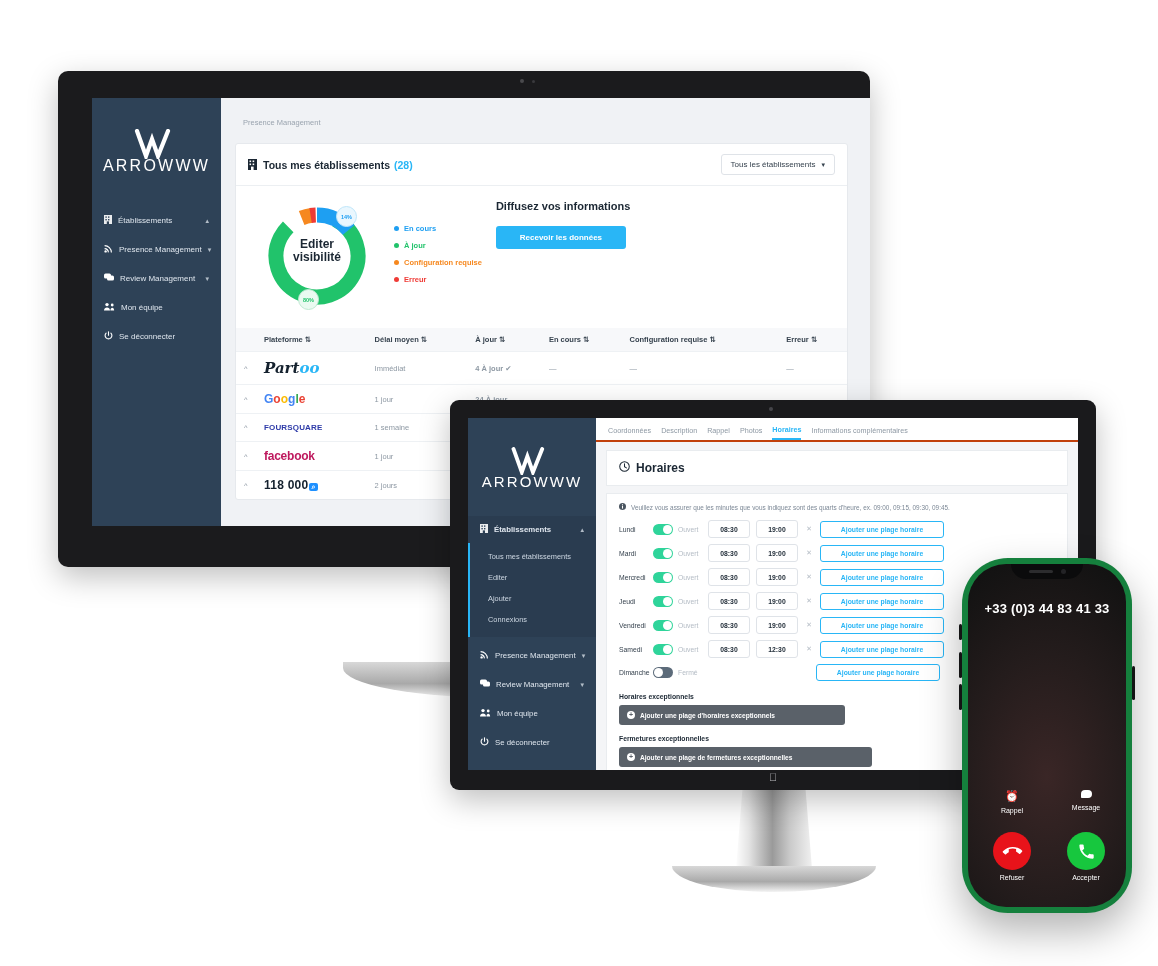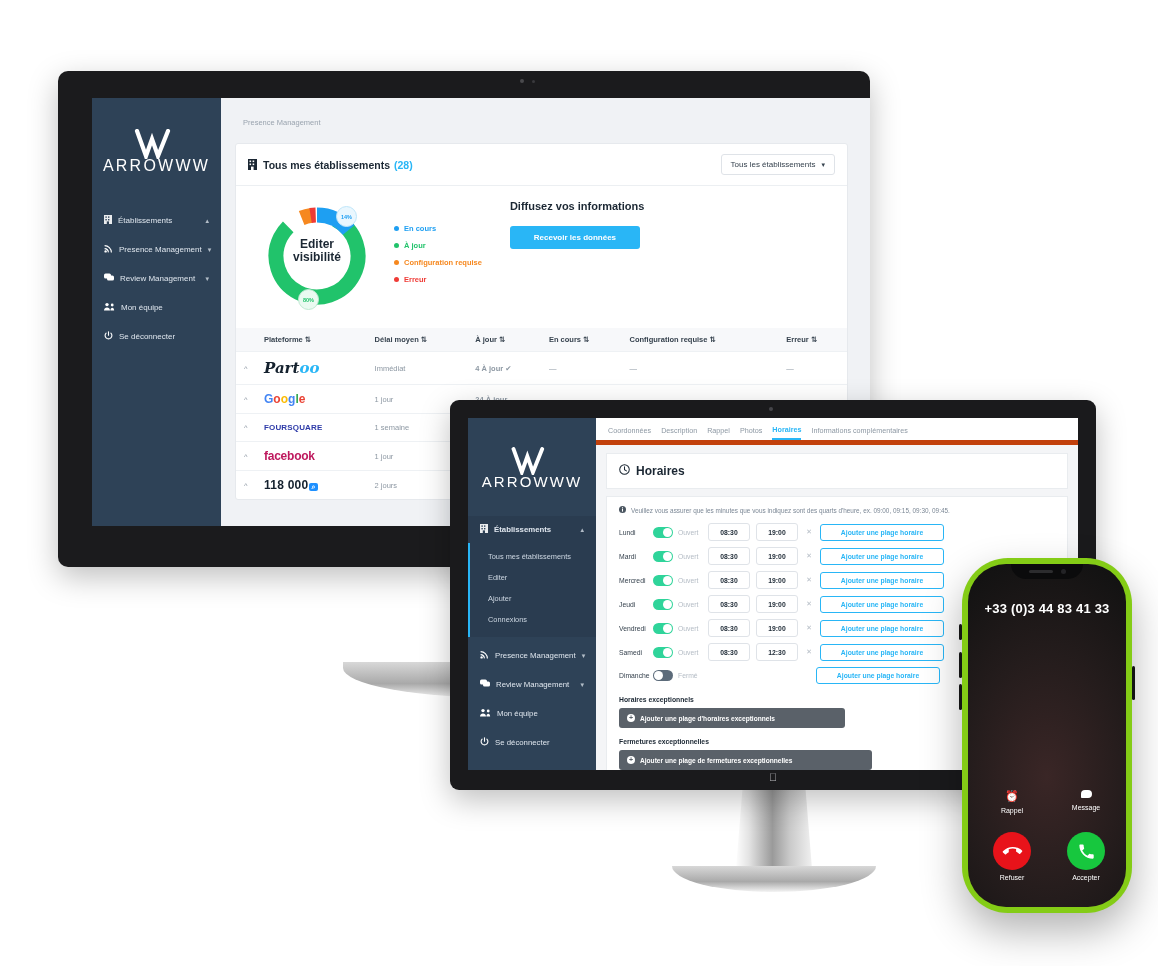--- a/index.html
+++ b/index.html
@@ -63,21 +63,21 @@
   .lg-google span:nth-child(4){color:#4285F4}
   .lg-google span:nth-child(5){color:#34A853}
   .lg-google span:nth-child(6){color:#EA4335}
   .lg-fsq{color:#2d3aa8;letter-spacing:.02em;}
   .lg-fb{color:#be185d;letter-spacing:-.02em;text-align:center;}
   .lg-118{color:#14212e;letter-spacing:.02em;}
   .lg-118 b{background:#1e90ff;color:#fff;border-radius:2px;display:inline-block;}
 
   
   .tabs{display:flex;align-items:flex-end;gap:10px;background:#fff;
-        border-bottom:5px solid #c2410c;}
+        border-bottom:2px solid #c2410c;}
   .tab{color:#8d98a3;white-space:nowrap;}
   .tab.active{color:#29b6f6;font-weight:700;border-bottom:2px solid #29b6f6;}
   .hcard{background:#fff;border:1px solid #e9ecef;}
   .htitle{font-weight:700;color:#1b2733;display:flex;align-items:center;gap:6px;}
   .notice{color:#7b8795;display:flex;align-items:center;gap:5px;white-space:nowrap;}
   .drow{display:flex;align-items:center;}
   .dname{color:#36424e;}
   .toggle{border-radius:999px;position:relative;display:inline-block;}
   .toggle i{position:absolute;background:#fff;border-radius:50%;top:1px;}
   .onlbl{color:#b4bcc5;}
@@ -86,21 +86,21 @@
   .xbtn{color:#b4bcc5;text-align:center;}
   .addslot{border:1px solid #29b6f6;border-radius:3px;color:#29b6f6;font-weight:700;
            text-align:center;background:#fff;white-space:nowrap;}
   .exlabel{font-weight:700;color:#1b2733;}
   .graybtn{background:#5a6169;color:#fff;border-radius:3px;display:flex;align-items:center;
            gap:5px;white-space:nowrap;font-weight:600;}
   .graybtn .plus{display:inline-flex;align-items:center;justify-content:center;
                  border-radius:50%;background:#fff;color:#5a6169;font-weight:700;}
 
   
-  .phone{position:absolute;border-radius:46px;background:#84cc16;
+  .phone{position:absolute;border-radius:46px;background:#15803d;
          box-shadow:0 18px 40px rgba(0,0,0,.3);}
   .phone .pscreen{position:absolute;border-radius:38px;overflow:hidden;
         background:radial-gradient(120% 85% at 50% 62%,#3a2626 0%,#241c1c 42%,#141313 75%,#0d0c0c 100%);}
   .notch{position:absolute;background:#0b0b0c;border-radius:0 0 16px 16px;left:50%;
          transform:translateX(-50%);}
   .pnum{position:absolute;left:0;right:0;text-align:center;color:#fff;font-weight:700;}
   .pact{position:absolute;display:flex;flex-direction:column;align-items:center;gap:4px;color:#fff;}
   .circbtn{border-radius:50%;display:flex;align-items:center;justify-content:center;}
   .sidebtn{position:absolute;background:#131314;border-radius:2px;}
 </style>
@@ -260,21 +260,21 @@
               <div class="lrow">
                 <span class="dot" style="width:5px;height:5px;background:#f6881f;"></span>
                 <span style="color:#f6881f;font-weight:700;">Configuration requise</span>
               </div>
               <div class="lrow">
                 <span class="dot" style="width:5px;height:5px;background:#ef3b36;"></span>
                 <span style="color:#ef3b36;font-weight:700;">Erreur</span>
               </div>
             </div>
 
-            <div style="margin-left:28px;width:246px;">
+            <div style="margin-left:14px;width:246px;">
               <div class="secttl" style="font-size:11px;">Diffusez vos informations</div>
               <div class="btn-primary" style="margin-top:14px;width:130px;padding:7px 0;font-size:8px;">Recevoir les données</div>
             </div>
           </div>
 
           <table class="plat" style="font-size:7.5px;">
             <thead>
               <tr style="background:#f7f8fa;">
                 <th style="width:22px;"></th>
                 <th style="padding:7px 4px;"><span>Plateforme</span> <span>⇅</span></th>

